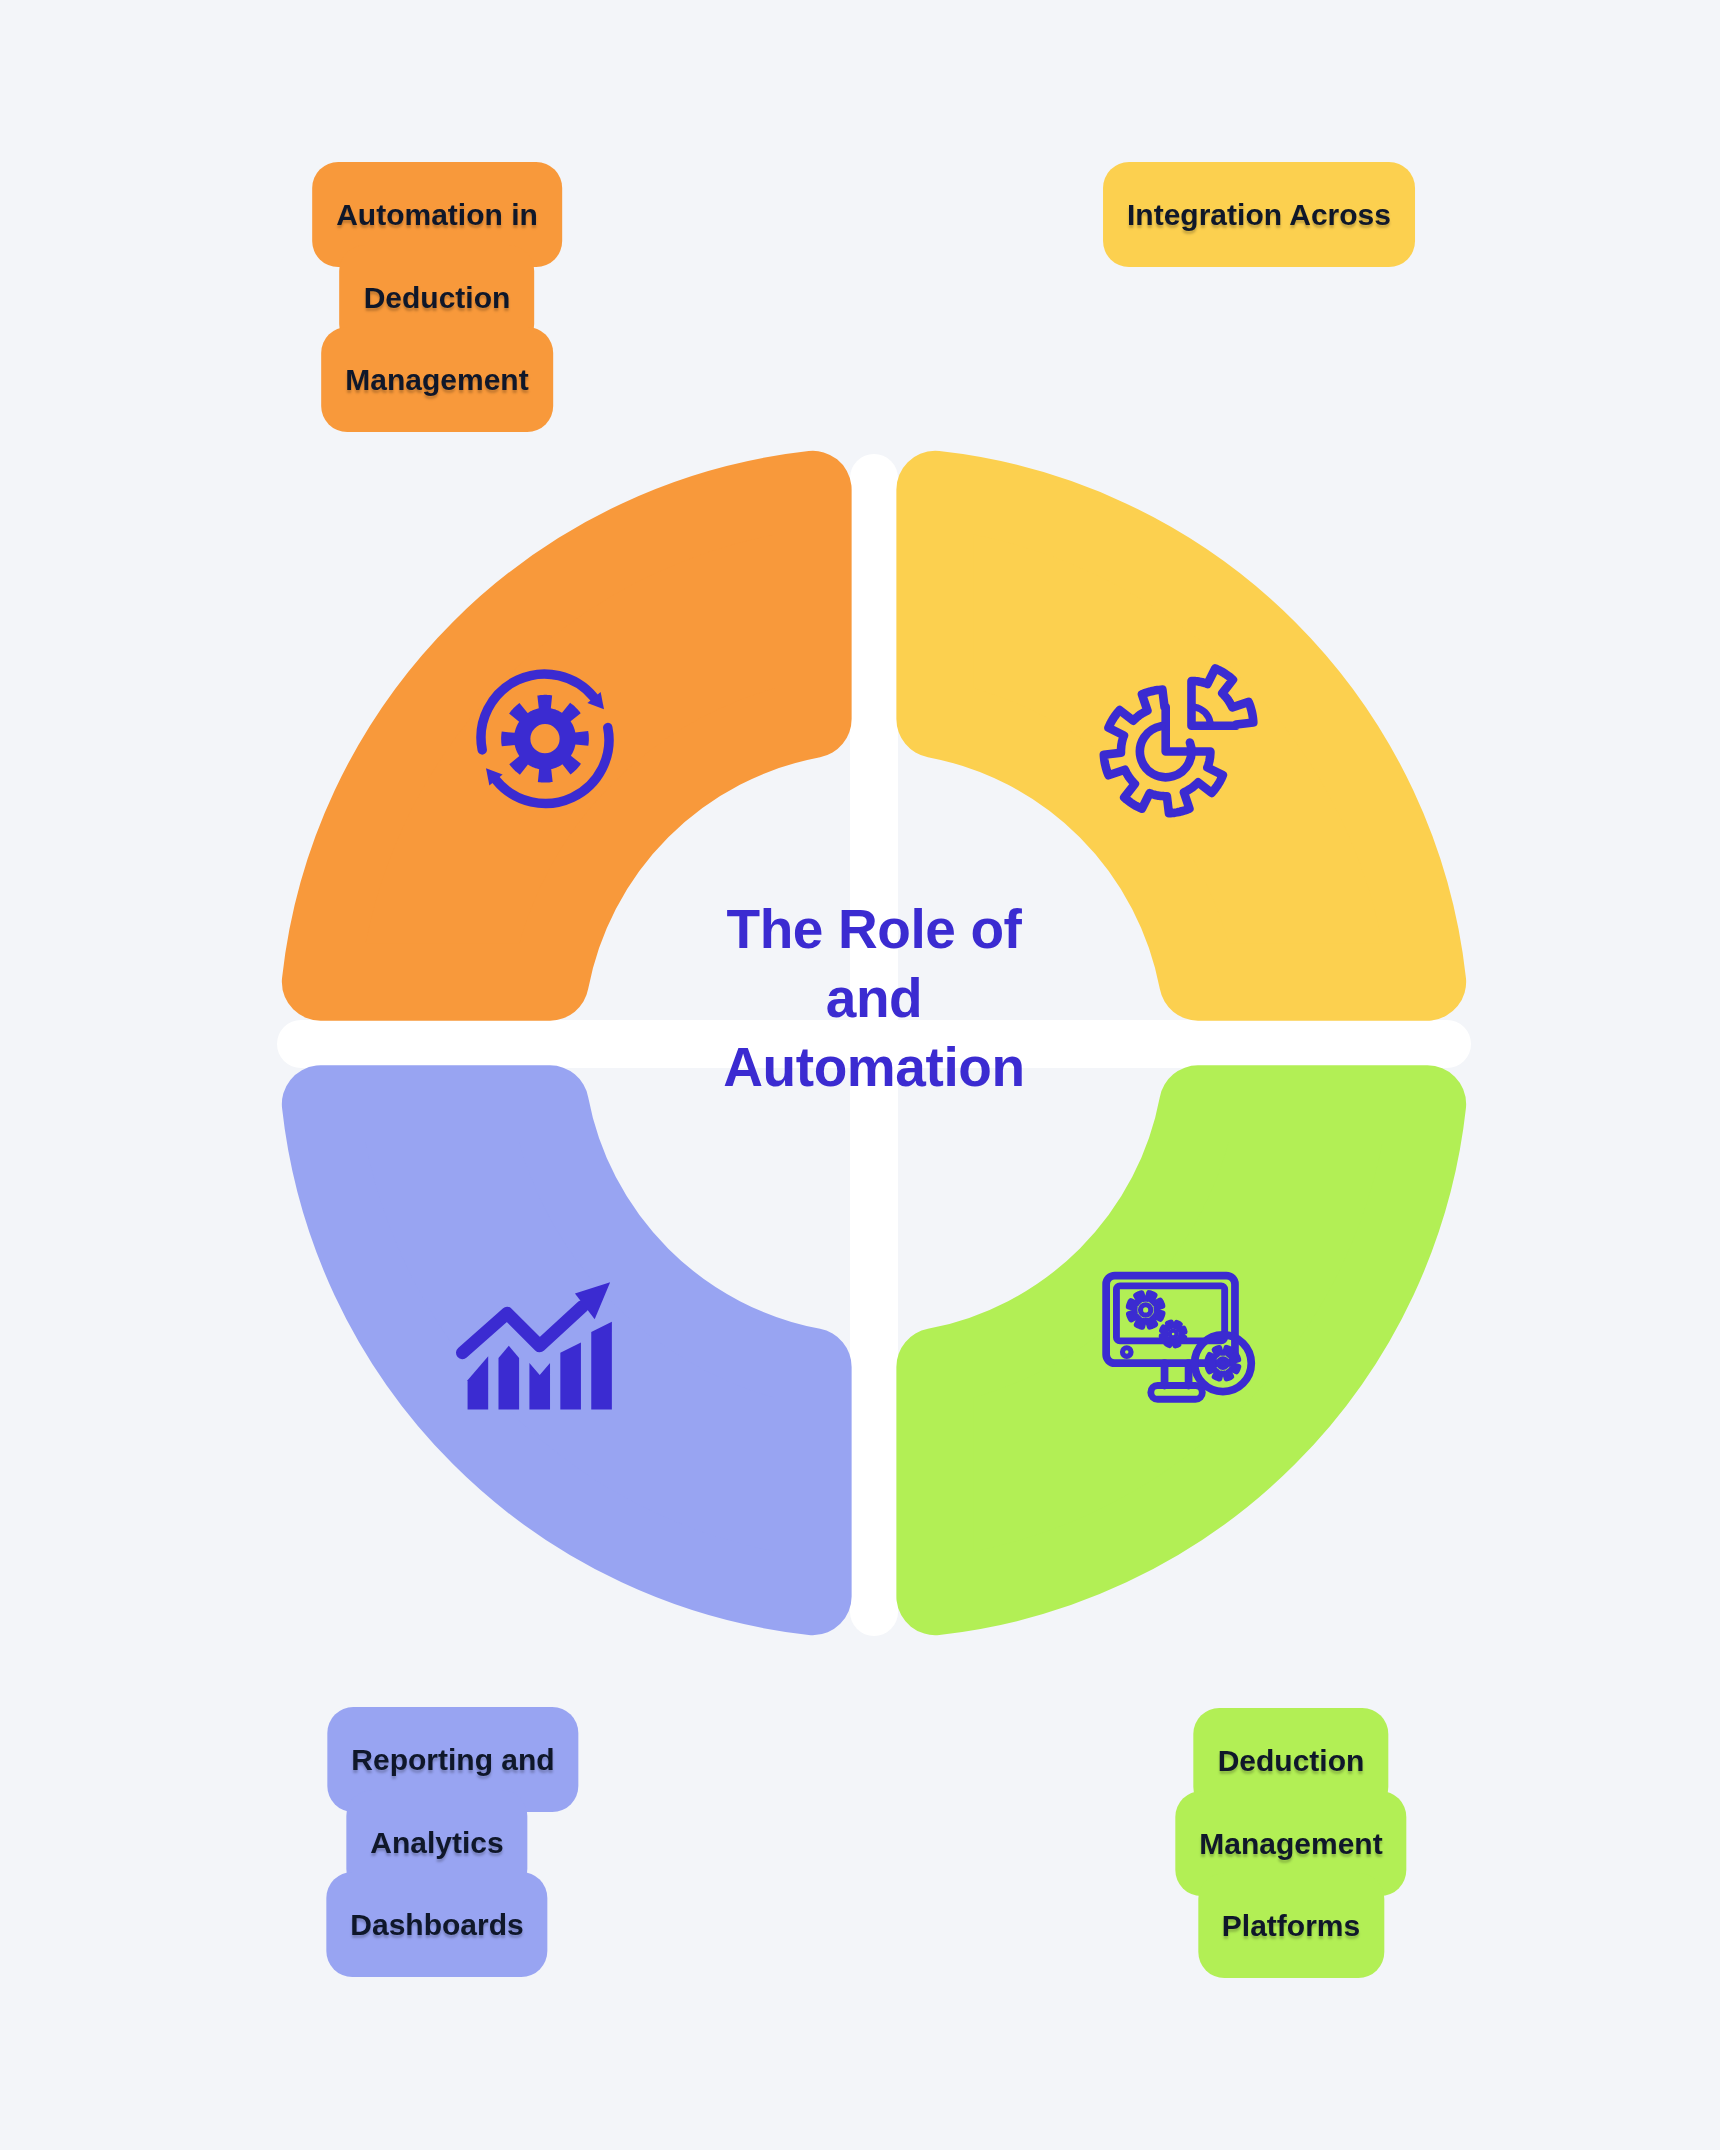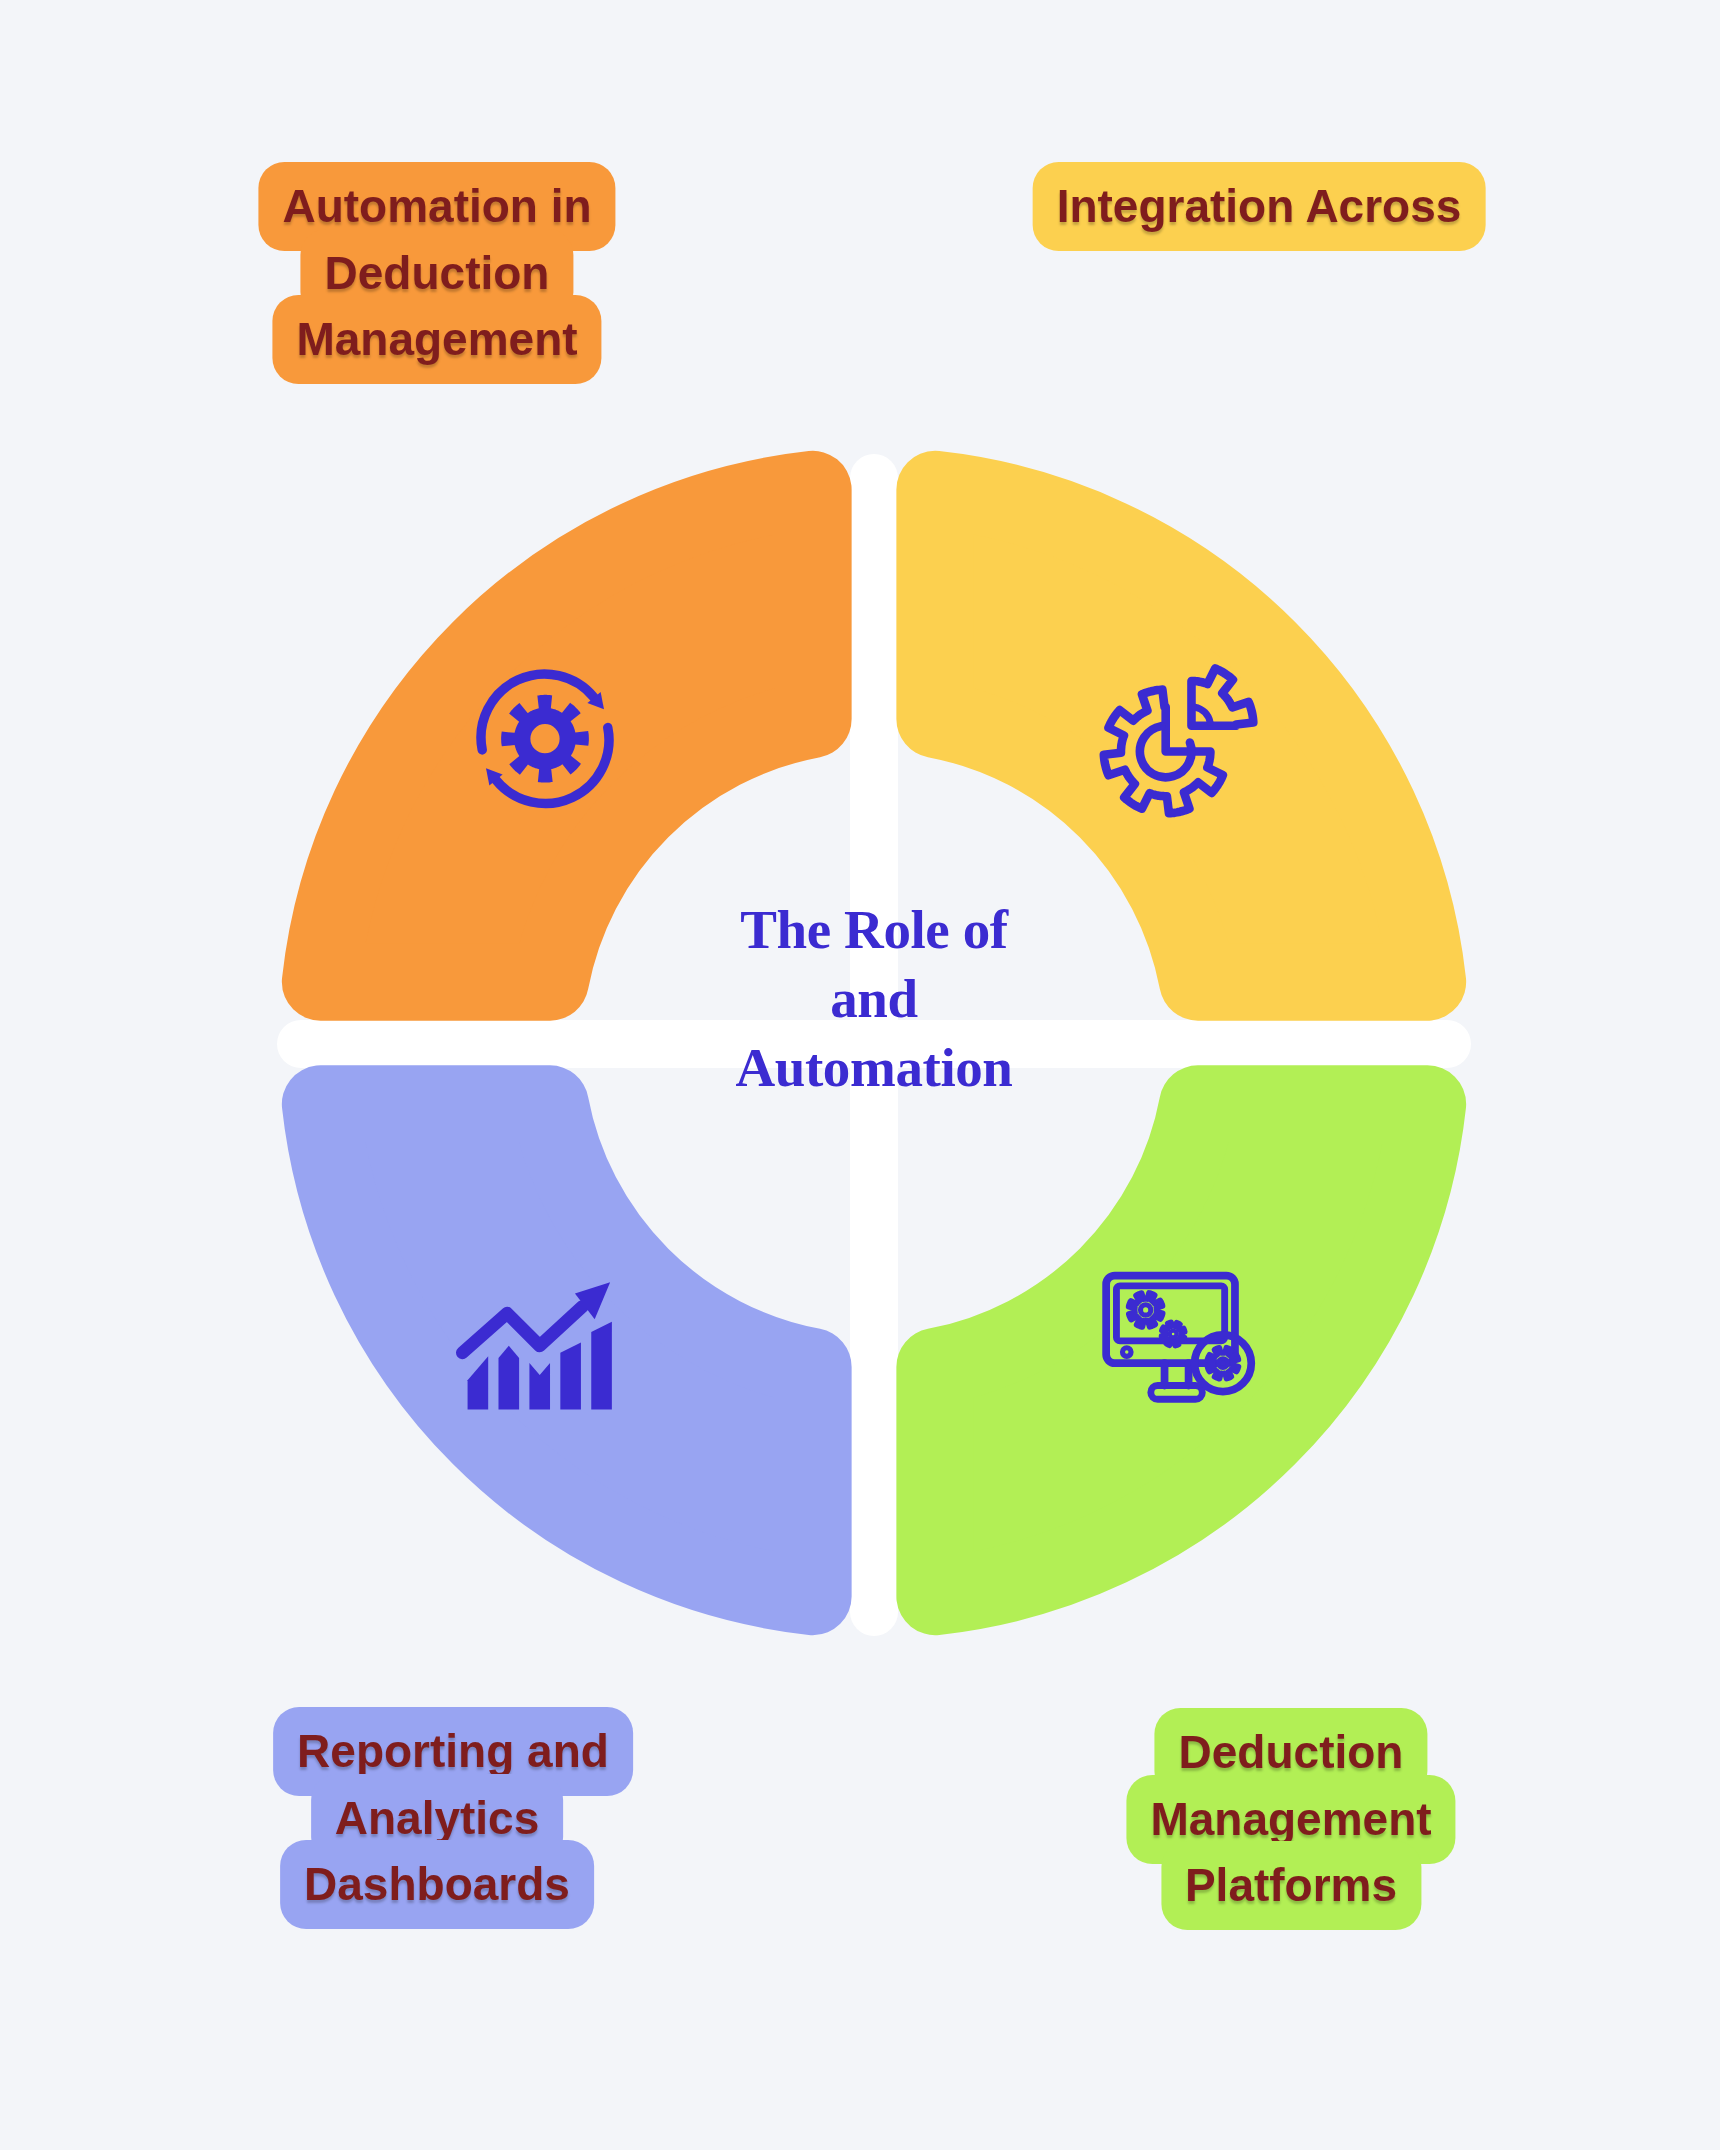--- a/index.html
+++ b/index.html
@@ -15,31 +15,30 @@
   .icon-svg{position:absolute;z-index:3;}
   #icon-automation{left:459px;top:651px;}
   #icon-integration{left:1090px;top:650px;}
   #icon-analytics{left:452px;top:1272px;}
   #icon-cloud{left:1094px;top:1267px;}
   .center-title{
     position:absolute;left:874px;top:895px;transform:translateX(-50%);
     z-index:3;text-align:center;color:var(--indigo,#3B2BD1);
     font-size:55px;line-height:69px;font-weight:800;letter-spacing:-0.4px;
     white-space:nowrap;
-    font-family:Liberation Serif, serif;
   }
   .center-title .ln{display:block;}
   .label{
     position:absolute;z-index:4;display:flex;flex-direction:column;align-items:center;
     transform:translateX(-50%);
   }
   .label .ln{
     display:block;white-space:nowrap;
-    font-size:46px;line-height:73px;font-weight:800;color:#7f1d1d;
-    padding:8px 24px;border-radius:26px;margin-top:-22.4px;
+    font-size:30px;line-height:73px;font-weight:800;color:#0f172a;
+    padding:16px 24px;border-radius:26px;margin-top:-22.4px;
     text-shadow:0 2.6px 2.6px rgba(0,0,0,0.22);
   }
   .label .ln:first-child{margin-top:0;}
   #label-top-left{left:437px;top:162px;}
   #label-top-right{left:1259px;top:162px;}
   #label-bottom-left{left:437px;top:1707px;}
   #label-bottom-right{left:1291px;top:1708px;}
   .stroke{fill:none;stroke:var(--indigo,#3B2BD1);stroke-linecap:round;stroke-linejoin:round;}
   .fillind{fill:var(--indigo,#3B2BD1);}
 </style>

